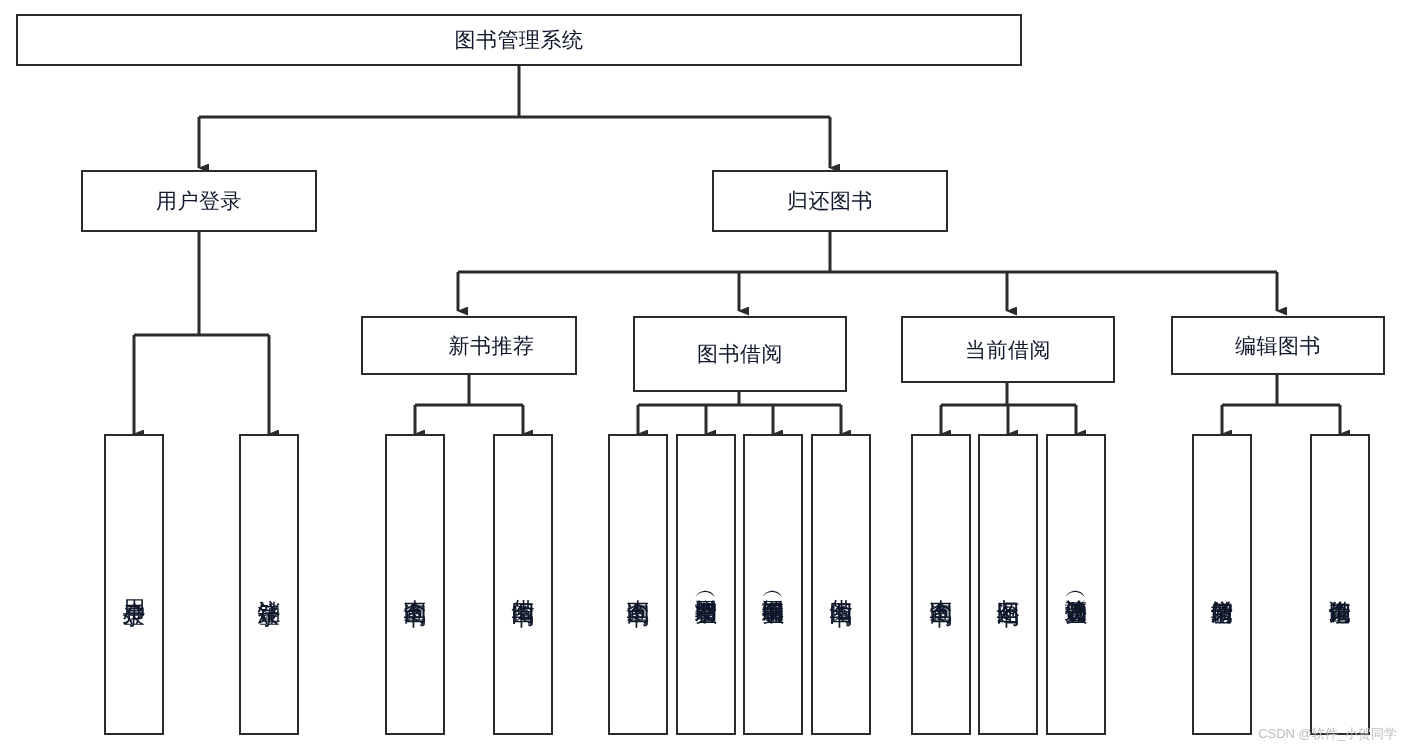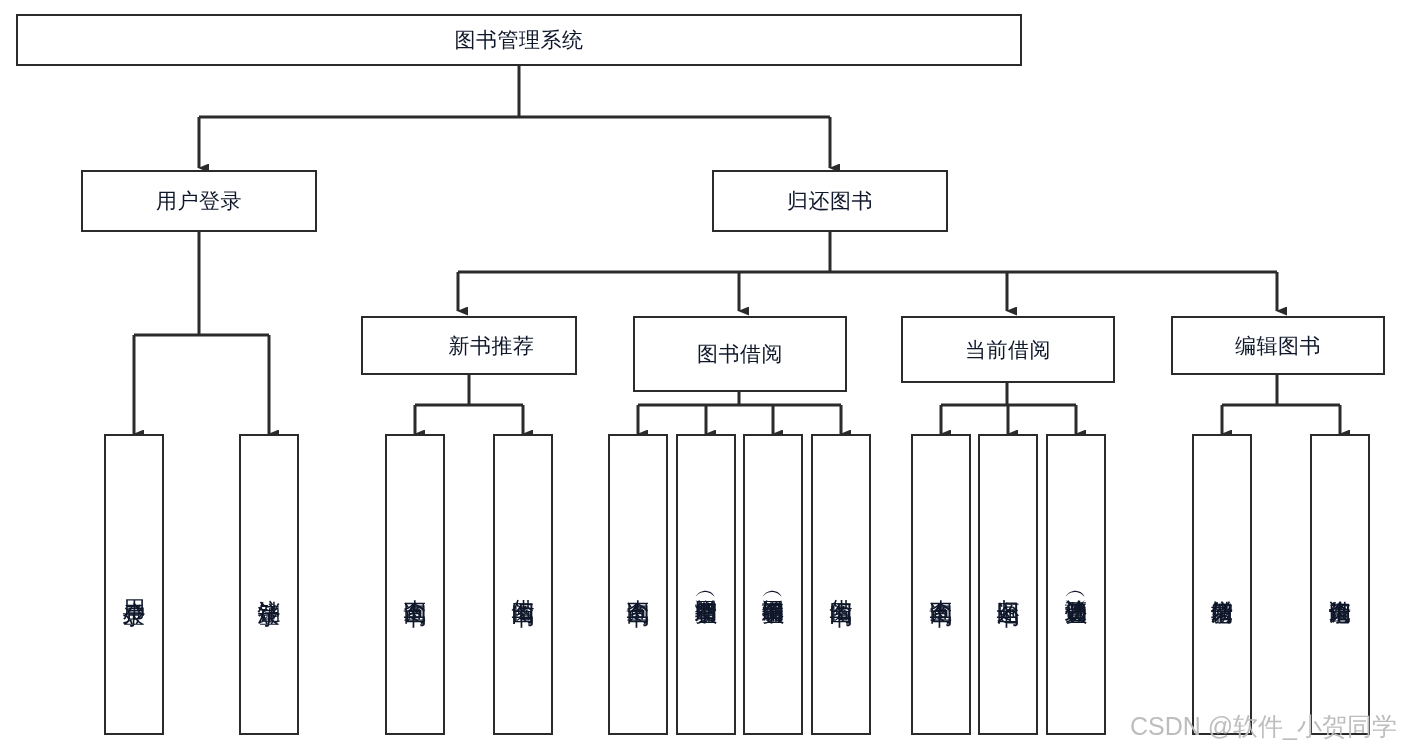--- a/index.html
+++ b/index.html
@@ -63,21 +63,21 @@
     -webkit-text-orientation: upright;
   }
   .node.vertical.tight .node-label {
     font-size: 22px;
     letter-spacing: 0.5px;
   }
   .watermark {
     position: absolute;
     right: 8px;
     bottom: 4px;
-    font-size: 25px;
+    font-size: 13px;
     color: #bdbdbd;
     white-space: nowrap;
     font-family: "Liberation Sans", "DejaVu Sans", sans-serif;
   }
 </style>
 </head>
 <body>
 
 <div id="diagram-root">
 

